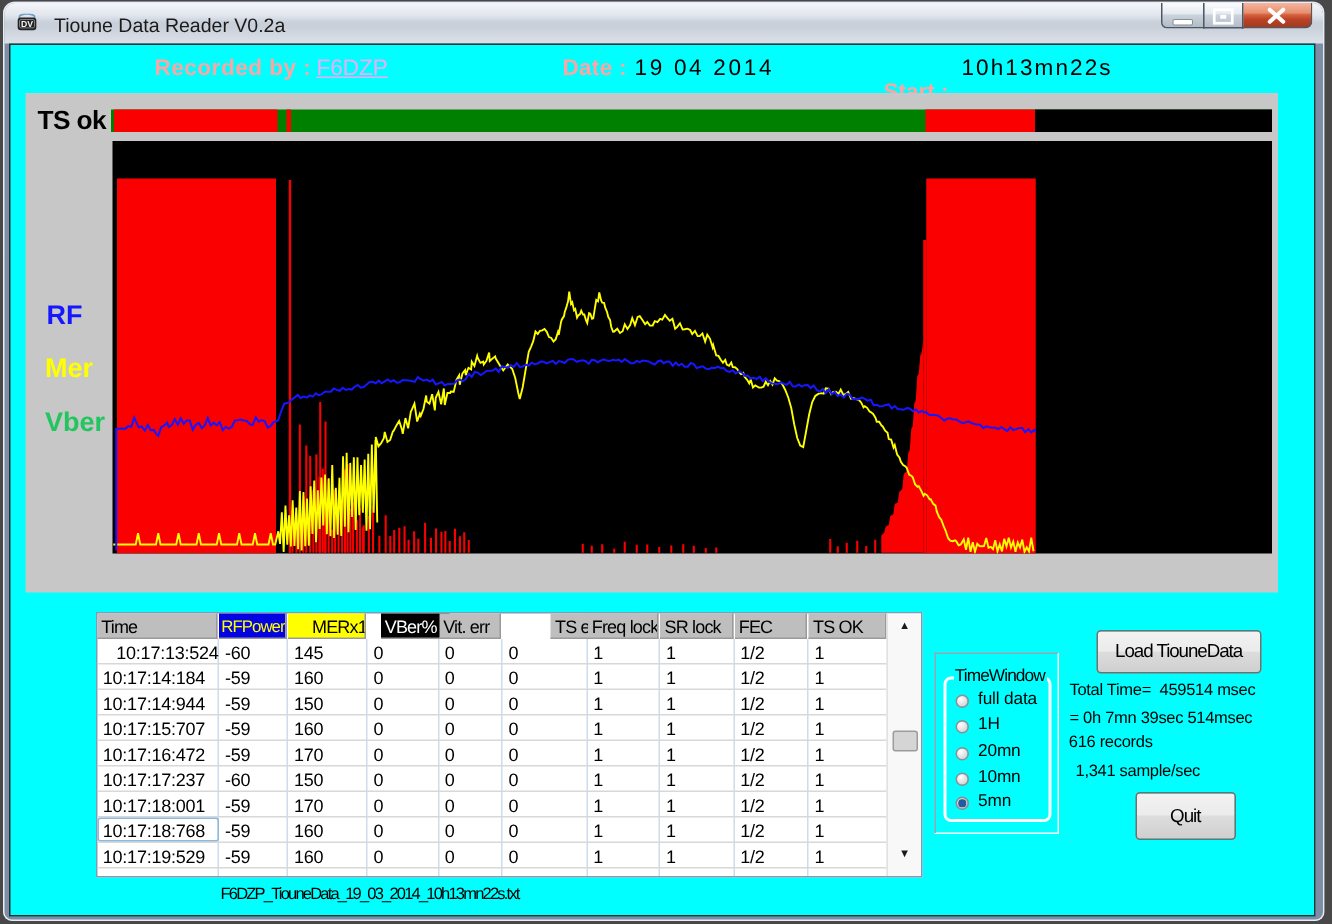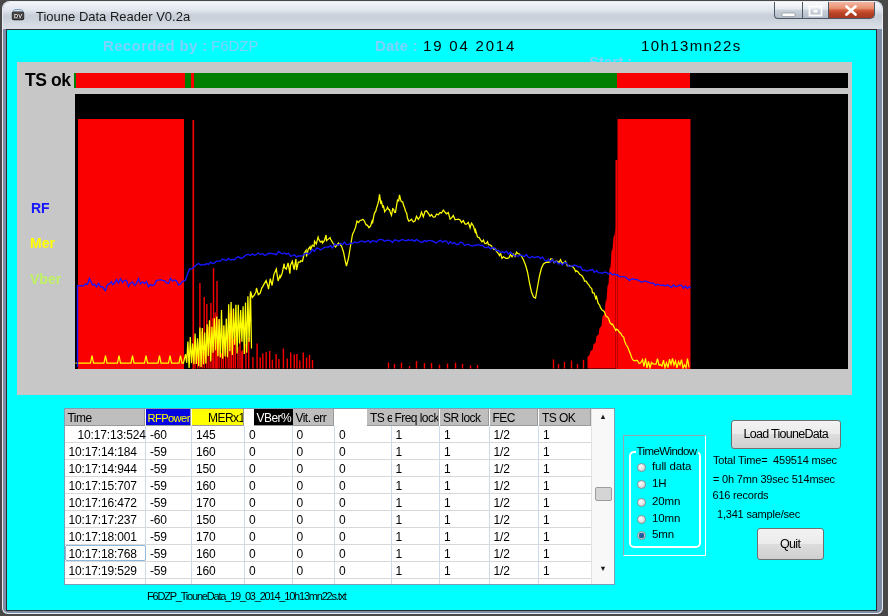--- a/index.html
+++ b/index.html
@@ -17,27 +17,27 @@
 #btns { position:absolute; left:774px; top:2px; width:101px; height:17px; }
 .wbtn { position:absolute; top:0; height:17px; border:1px solid #4E5865; border-top:none; }
 #bmin { left:0; width:29px; border-radius:0 0 0 4px;
   background:linear-gradient(#FBFCFD,#E5EAEF 45%,#CBD3DC 50%,#B2BCC8); }
 #bmax { left:28px; width:27px;
   background:linear-gradient(#FBFCFD,#E5EAEF 45%,#CBD3DC 50%,#B2BCC8); }
 #bclose { left:54px; width:47px; border-radius:0 0 5px 0;
   background:linear-gradient(#F4B6A2 0%,#E8906F 40%,#D45F3C 50%,#B94226 70%,#A33A20 100%); }
 
 #hdrtext { position:absolute; top:37px; left:0; width:100%; font-size:15px; line-height:17px; }
-.navy { color:#7dd3fc; font-weight:bold; }
+.navy { color:#fca5a5; font-weight:bold; }
 
 #panel { position:absolute; left:17px; top:62.3px; width:835px; height:332.7px; background:#C7C7C7; }
 #tsok { left:25px; top:69.5px; font-size:17.5px; font-weight:bold; color:#000; letter-spacing:-0.4px; }
 #tsbar { position:absolute; left:74px; top:73px; width:774px; height:15px; background:#008000; }
 #chart { position:absolute; left:74.5px; top:94px; width:773.5px; height:274.5px; background:#000; }
-.sig { font-size:14px; font-weight:bold; }
+.sig { font-size:18px; font-weight:bold; }
 
 #table { position:absolute; left:63.5px; top:407.8px; width:551px; height:177px;
   background:#fff; border:1px solid #7E9CB5; }
 .hc { position:absolute; top:0; height:17.5px; background:#BEBEBE; font-size:12px;
   padding:2.5px 0 0 3px; border-right:1px solid #9A9A9A; border-bottom:1px solid #9A9A9A; color:#000;
   white-space:nowrap; overflow:hidden; letter-spacing:-0.55px; }
 #tbody { position:absolute; left:0; top:0; width:527px; height:175px; }
 .bc { position:absolute; height:17px; font-size:12px; padding:2px 0 0 4px; color:#000; letter-spacing:-0.15px; }
 .vl { position:absolute; top:17.5px; width:1px; height:157.5px; background:#CDDCEA; }
 .hl { position:absolute; left:0; width:527px; height:1px; background:#D8D8D8; }
@@ -88,21 +88,21 @@
  <svg style="position:absolute;left:0;top:0;width:101px;height:17px">
   <rect x="8" y="11" width="13" height="3.6" rx="1" fill="#fff" stroke="#8A8F96" stroke-width="0.7"></rect>
   <rect x="35.5" y="4.5" width="12" height="9" fill="none" stroke="#fff" stroke-width="1.8"></rect>
   <rect x="39.5" y="8" width="4" height="2.5" fill="#fff"></rect>
   <path d="M72.5 4.5 L81.5 12.5 M81.5 4.5 L72.5 12.5" stroke="#fff" stroke-width="2.7" stroke-linecap="round"></path>
  </svg>
 </div>
 
 <div id="hdrtext">
  <span class="t navy" style="left:103px;letter-spacing:0.35px;">Recorded by :</span>
- <span class="t" style="left:211px;color:#7dd3fc;">F6DZP</span>
+ <span class="t" style="left:211px;color:#f0abfc;text-decoration:underline;">F6DZP</span>
  <span class="t navy" style="left:375px;letter-spacing:0.2px;">Date :</span>
  <span class="t" style="left:423px;color:#000;letter-spacing:1.8px;">19 04 2014</span>
  <span class="t navy" style="left:589px;margin-top:16px;">Start :</span>
  <span class="t" style="left:641px;color:#000;letter-spacing:1.4px;">10h13mn22s</span>
 </div>
 
 <div id="panel"></div>
 <span class="t" id="tsok">TS ok</span>
 <div id="tsbar">
  <div style="position:absolute;left:1.5px;top:0;width:109px;height:15px;background:#fb0000"></div>
@@ -184,21 +184,21 @@
         <line x1="496.5" y1="274.5" x2="496.5" y2="266.5"></line>
         <line x1="502.5" y1="274.5" x2="502.5" y2="270.0"></line>
         <line x1="508.5" y1="274.5" x2="508.5" y2="265.8"></line>
       </g>
 <polyline points="0.5,269.0 3.5,269.0 6.5,269.0 9.5,269.0 12.5,269.0 15.5,269.0 17.0,261.5 18.5,269.0 20.0,269.0 23.0,269.0 26.0,269.0 29.0,269.0 30.5,261.5 32.0,269.0 33.5,269.0 36.5,269.0 39.5,269.0 42.5,269.0 44.0,261.5 45.5,269.0 47.0,269.0 50.0,269.0 53.0,269.0 56.0,269.0 57.5,261.5 59.0,269.0 60.5,269.0 63.5,269.0 66.5,269.0 69.5,269.0 71.0,261.5 72.5,269.0 74.0,269.0 77.0,269.0 80.0,269.0 83.0,269.0 84.5,261.5 86.0,269.0 87.5,269.0 90.5,269.0 93.5,269.0 95.0,261.5 96.5,269.0 98.0,269.0 101.0,269.0 104.0,269.0 105.5,261.5 107.0,269.0 108.5,269.0 110.5,260.2 111.7,268.6 112.9,247.5 114.1,274.0 115.3,243.1 116.5,269.2 117.7,249.5 118.9,270.3 120.1,239.6 121.3,269.9 122.5,244.4 123.7,272.2 124.9,233.4 126.1,273.0 127.3,234.1 128.5,270.2 129.7,238.4 130.9,269.8 132.1,230.2 133.3,261.9 134.5,226.3 135.7,267.5 136.9,232.8 138.1,258.7 139.3,224.3 140.5,256.3 141.7,222.4 142.9,262.2 144.1,224.9 145.3,263.5 146.5,216.0 147.7,264.7 148.9,231.2 150.1,262.5 151.3,224.6 152.5,263.3 153.7,210.2 154.9,257.2 156.1,207.9 157.3,260.9 158.5,214.6 159.7,250.7 160.9,210.8 162.1,259.4 163.3,210.8 164.5,249.5 165.7,216.1 166.9,247.8 168.1,212.3 169.3,259.9 170.5,208.5 171.7,258.8 172.9,202.3 174.1,247.9 175.3,199.1 176.5,254.4 175.5,197.3 177.3,203.5 179.1,201.5 180.9,198.1 181.5,194.0 183.3,200.6 185.1,199.3 186.9,193.7 187.5,193.1 189.3,189.6 191.1,186.6 192.9,192.1 193.5,195.2 195.3,184.7 197.1,191.5 198.9,180.4 199.5,179.3 201.3,175.1 203.1,187.0 204.9,181.8 205.5,183.3 207.3,178.7 209.1,169.7 209.5,173.6 211.3,175.1 213.1,168.8 214.9,179.6 215.5,171.2 217.3,167.3 219.1,175.6 220.9,165.0 221.5,176.0 223.3,168.0 225.1,168.0 225.5,167.0 227.5,167.2 229.3,159.2 231.1,156.2 231.5,162.5 233.3,155.0 235.1,152.7 235.5,156.1 237.3,151.2 239.1,152.3 239.5,147.1 241.3,150.0 243.1,143.2 243.5,144.7 245.3,147.9 247.1,147.1 247.5,149.0 249.3,146.6 251.1,141.0 251.5,146.7 253.3,145.1 255.1,143.6 255.5,145.0 258.5,150.0 260.5,153.0 263.5,149.0 266.5,152.0 268.5,158.0 270.5,168.0 271.5,172.0 273.5,164.0 275.5,152.0 277.5,140.5 279.0,137.2 280.5,133.4 282.0,127.0 283.5,128.6 285.0,126.5 286.5,126.2 288.0,125.3 289.5,127.2 291.0,130.7 292.5,131.3 294.0,133.7 295.5,132.1 297.0,127.3 297.5,129.3 299.0,120.8 299.5,119.1 301.0,116.7 301.5,114.0 302.5,111.1 303.7,106.9 304.5,100.4 305.7,108.7 306.5,107.5 307.7,112.9 308.5,112.0 309.7,117.7 310.5,116.3 311.7,115.4 312.5,113.1 313.7,115.7 314.5,115.7 315.7,119.6 316.5,121.4 317.7,114.7 318.5,115.1 319.7,118.5 320.5,118.2 321.7,110.7 322.5,106.0 323.7,106.9 324.5,100.9 325.7,106.1 326.5,107.7 327.7,107.9 328.5,111.1 329.7,114.0 330.5,117.2 331.7,119.3 332.5,124.0 333.7,127.1 334.5,127.0 336.5,125.2 338.3,128.0 340.1,126.8 341.5,122.2 343.3,125.3 345.1,122.7 346.5,118.1 348.3,122.8 350.1,117.3 351.5,116.8 353.3,119.3 355.1,122.2 356.5,120.6 358.3,123.1 360.1,123.0 361.5,120.1 363.3,120.8 365.1,118.6 366.5,119.1 368.3,116.0 370.1,118.3 371.5,119.8 373.3,118.5 375.1,125.2 376.5,123.9 378.3,121.5 380.1,125.7 381.5,125.5 383.3,125.1 385.1,126.0 386.5,128.7 388.3,126.6 390.1,130.1 391.5,130.1 393.3,128.3 395.1,133.8 396.5,129.1 398.3,131.7 400.1,137.6 400.5,136.0 402.5,143.0 404.0,143.3 405.5,145.8 407.0,147.8 408.5,146.0 409.5,149.1 411.0,149.8 412.5,147.7 413.5,150.7 415.0,150.8 416.5,152.0 417.5,153.8 419.0,155.4 420.5,154.6 421.5,157.4 423.0,159.0 424.5,161.6 425.5,159.1 427.0,164.3 428.5,162.9 429.5,163.5 431.0,164.4 432.5,164.4 434.0,163.8 435.5,160.5 437.0,162.8 438.5,160.1 440.0,162.4 441.5,158.2 443.0,159.7 444.5,160.0 446.5,162.0 448.5,166.0 450.5,171.0 452.5,178.0 454.5,189.0 456.5,198.0 458.5,203.0 460.5,204.0 462.5,193.0 464.5,182.0 466.5,174.0 468.5,170.0 470.5,168.6 472.3,168.1 474.1,168.4 475.5,164.8 477.3,165.0 479.1,168.7 480.5,167.3 482.3,167.1 484.1,168.5 485.5,165.7 487.3,169.4 489.1,168.4 490.5,167.3 492.3,171.8 494.1,171.5 495.5,172.0 497.5,172.6 499.1,174.3 500.7,177.6 501.5,176.8 503.1,177.9 504.7,180.3 505.5,180.7 507.1,182.0 508.7,184.6 509.5,187.2 511.1,187.1 512.7,189.7 513.5,190.3 515.1,193.1 516.7,194.5 517.5,198.7 519.1,199.1 520.7,204.4 521.5,202.7 523.1,209.1 524.7,211.2 525.5,213.7 527.1,216.0 528.7,217.0 529.5,218.0 531.1,222.4 532.7,223.3 533.5,224.2 535.1,229.0 536.7,230.5 537.5,230.1 539.1,233.1 540.7,236.5 541.5,235.2 543.1,236.2 544.7,238.9 545.5,238.8 547.1,241.9 548.7,243.1 549.5,246.9 551.1,250.8 552.5,252.5 554.1,256.8 555.5,260.1 557.1,264.8 558.5,266.4 560.1,266.8 561.7,266.2 562.5,266.8 564.1,269.5 565.5,269.0 567.5,265.6 569.0,272.5 570.5,264.4 572.0,273.9 573.5,267.5 575.0,273.8 576.5,268.5 578.0,270.0 579.5,270.2 581.0,270.1 582.5,264.7 584.0,271.2 585.5,270.6 587.0,272.1 588.5,266.2 590.0,273.6 591.5,268.9 593.0,273.6 594.5,265.1 596.0,270.3 597.5,264.5 599.0,271.0 600.5,267.0 602.0,273.8 603.5,267.6 605.0,271.0 606.5,265.7 608.0,273.9 609.5,270.9 611.0,273.6 612.5,264.5 614.0,273.5" fill="none" stroke="#ffff00" stroke-width="1.25"></polyline>
 <polyline points="2.5,273.0 2.5,196.0 2.5,191.8 4.5,191.9 6.5,191.6 8.5,191.9 10.5,190.0 12.5,190.5 14.5,184.4 15.5,186.8 17.5,190.9 19.5,190.3 21.5,193.1 23.5,189.4 25.5,192.8 27.5,192.6 29.5,195.7 30.5,196.5 32.5,190.7 34.5,189.7 36.5,187.8 37.5,190.6 39.5,189.4 41.5,185.4 43.5,189.1 45.5,184.8 47.5,188.5 49.5,186.3 51.5,186.3 53.5,192.5 55.5,189.2 57.5,188.0 59.5,191.5 61.5,189.6 63.5,184.7 65.5,189.7 67.5,187.8 69.5,189.5 71.5,187.4 73.5,192.7 75.5,190.6 77.5,191.7 79.5,190.6 81.5,186.4 83.5,186.1 85.5,185.7 87.5,186.3 89.5,186.6 91.5,188.8 93.5,189.3 95.5,184.3 97.5,187.1 99.5,186.0 101.5,186.8 103.5,191.0 105.5,189.9 107.5,187.3 109.5,186.7 110.5,186.0 112.5,180.0 114.5,175.0 115.5,175.0 117.5,174.3 119.5,172.4 121.5,170.9 123.5,169.3 125.5,171.3 127.5,170.4 129.5,171.1 131.5,169.6 133.5,170.4 135.5,168.2 137.5,169.5 139.5,168.8 141.5,167.2 143.5,167.1 145.5,167.1 147.5,165.0 149.5,165.9 151.5,166.5 153.5,164.5 155.5,166.0 157.5,165.4 159.5,165.7 161.5,163.7 163.5,162.6 165.5,164.5 167.5,164.0 169.5,162.3 171.5,160.6 173.5,160.5 175.5,161.5 177.5,159.8 179.5,161.5 181.5,160.3 183.5,159.0 185.5,160.5 187.5,159.5 189.5,161.2 191.5,160.9 193.5,159.3 195.5,159.5 197.5,159.7 199.5,160.0 201.5,160.6 203.5,157.4 205.5,158.8 207.5,159.8 209.5,159.1 211.5,160.3 213.5,159.1 215.5,162.3 217.5,161.6 219.5,160.7 221.5,162.9 223.5,162.0 225.5,162.0 227.5,161.9 229.5,159.8 231.5,159.0 233.5,160.2 235.5,158.7 237.5,155.3 239.5,157.3 241.5,154.0 243.5,154.4 245.5,156.0 247.5,154.7 249.5,153.3 251.5,153.2 253.5,153.0 255.5,151.7 257.5,154.0 259.5,150.1 261.5,150.7 263.5,151.2 265.5,149.3 267.5,150.6 269.5,148.1 271.5,150.6 273.5,150.3 275.5,149.2 277.5,149.7 279.5,147.8 281.5,148.8 283.5,148.3 285.5,147.1 287.5,147.2 289.5,148.2 291.5,147.4 293.5,146.6 295.5,148.6 297.5,146.7 299.5,147.2 301.5,148.0 303.5,145.9 305.5,145.4 307.5,145.7 309.5,147.3 311.5,146.5 313.5,146.2 315.5,146.8 317.5,148.5 319.5,145.9 321.5,146.2 323.5,147.5 325.5,146.4 327.5,145.5 329.5,146.4 331.5,146.7 333.5,145.8 335.5,146.3 337.5,145.8 339.5,147.3 341.5,145.4 343.5,146.8 345.5,148.1 347.5,148.2 349.5,146.6 351.5,147.4 353.5,146.4 355.5,146.7 357.5,147.0 359.5,148.2 361.5,149.0 363.5,147.0 365.5,146.3 367.5,148.1 369.5,147.0 371.5,147.2 373.5,149.9 375.5,147.7 377.5,149.7 379.5,148.5 381.5,150.5 383.5,150.5 385.5,148.0 387.5,148.7 389.5,151.5 391.5,150.6 393.5,150.2 395.5,151.7 397.5,152.1 399.5,151.2 401.5,151.4 403.5,150.4 405.5,151.5 407.5,151.3 409.5,153.4 411.5,153.9 413.5,152.8 415.5,154.9 417.5,153.6 419.5,154.2 421.5,156.5 423.5,156.4 425.5,158.4 427.5,157.9 429.5,158.7 431.5,157.2 433.5,160.1 435.5,158.1 437.5,160.4 439.5,161.6 441.5,161.9 443.5,162.1 445.5,160.8 447.5,161.9 449.5,162.5 451.5,160.5 453.5,163.5 455.5,163.6 457.5,162.3 459.5,163.7 461.5,162.8 463.5,162.7 465.5,164.7 467.5,163.0 469.5,166.0 471.5,167.1 473.5,165.3 475.5,168.0 477.5,165.6 479.5,168.7 481.5,167.3 483.5,170.1 485.5,168.8 487.5,170.9 489.5,168.4 491.5,169.1 493.5,172.1 495.5,172.0 497.5,172.1 499.5,170.9 501.5,171.9 503.5,173.1 505.5,172.5 507.5,176.2 509.5,175.9 511.5,177.0 513.5,176.7 515.5,176.0 517.5,175.6 519.5,178.3 521.5,176.7 523.5,178.7 525.5,178.9 527.5,179.2 529.5,178.1 531.5,178.3 533.5,180.1 535.5,178.8 537.5,181.0 539.5,180.1 541.5,181.0 542.5,180.8 544.5,182.7 546.5,182.6 548.5,182.6 550.5,183.1 552.5,184.7 554.5,186.4 556.5,185.2 558.5,184.9 560.5,185.6 562.5,185.6 564.5,187.0 566.5,188.0 568.5,187.7 570.5,186.9 572.5,187.9 574.5,188.6 576.5,189.0 578.5,189.2 580.5,191.4 582.5,190.2 584.5,190.8 586.5,191.2 588.5,191.2 590.5,192.0 592.5,190.8 594.5,192.1 596.5,193.4 598.5,190.9 600.5,192.7 602.5,192.1 604.5,191.3 606.5,191.4 608.5,194.1 610.5,192.1 612.5,194.4 614.5,192.5 615.5,194.0" fill="none" stroke="#1616ff" stroke-width="1.35"></polyline>
 </svg>
   </div>
 <span class="t sig" style="left:31px;top:200px;color:#1616FF;">RF</span>
 <span class="t sig" style="left:30px;top:235px;color:#FFFF00;">Mer</span>
-<span class="t sig" style="left:30px;top:271px;color:#bef264;">Vber</span>
+<span class="t sig" style="left:30px;top:271px;color:#22c55e;">Vber</span>
 
 <div id="table">
 <div class="hc" style="left:0.0px;width:80.5px;">Time</div>
     <div class="hc" style="left:81.5px;width:45.0px;background:#0404e3;color:#ffff00;font-size:11.2px;letter-spacing:-0.62px;padding:3px 0 0 1.5px;">RFPower</div>
     <div class="hc" style="left:127.5px;width:52.0px;background:#ffff00;padding-left:16px;">MERx10</div>
     <div class="hc" style="left:189px;width:46.5px;background:#000000;color:#fff;">VBer%</div>
     <div class="hc" style="left:228.0px;width:41.5px;">Vit. err</div>
     <div class="hc" style="left:270.5px;width:59px;margin-left:32px;">TS err</div>
     <div class="hc" style="left:327.0px;width:47.5px;">Freq lock</div>
     <div class="hc" style="left:375.5px;width:48.5px;">SR lock</div>

